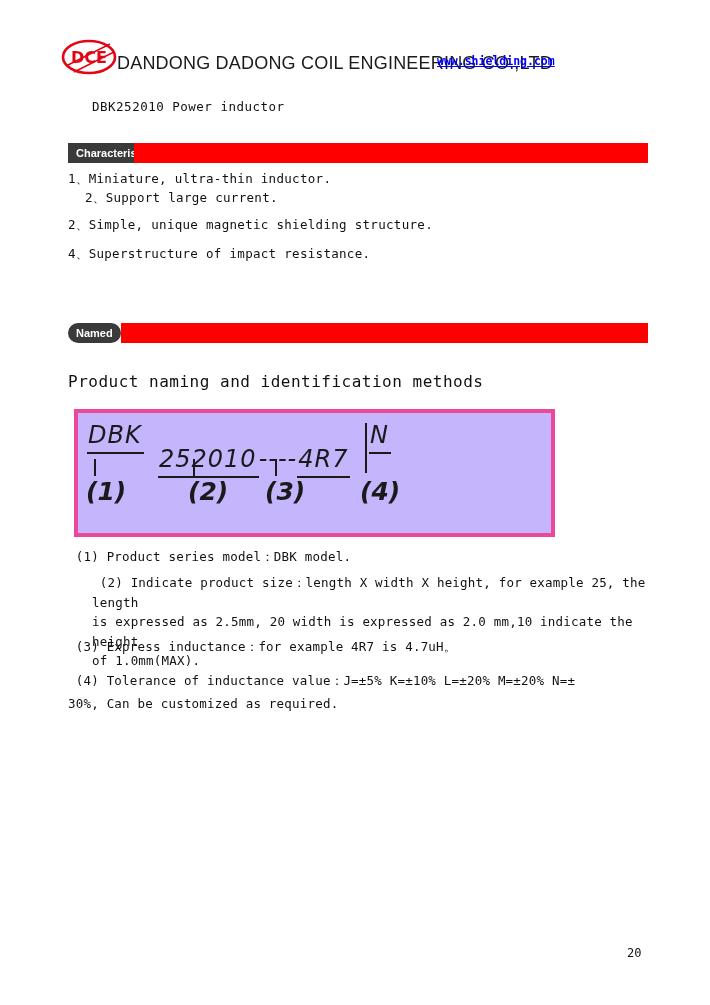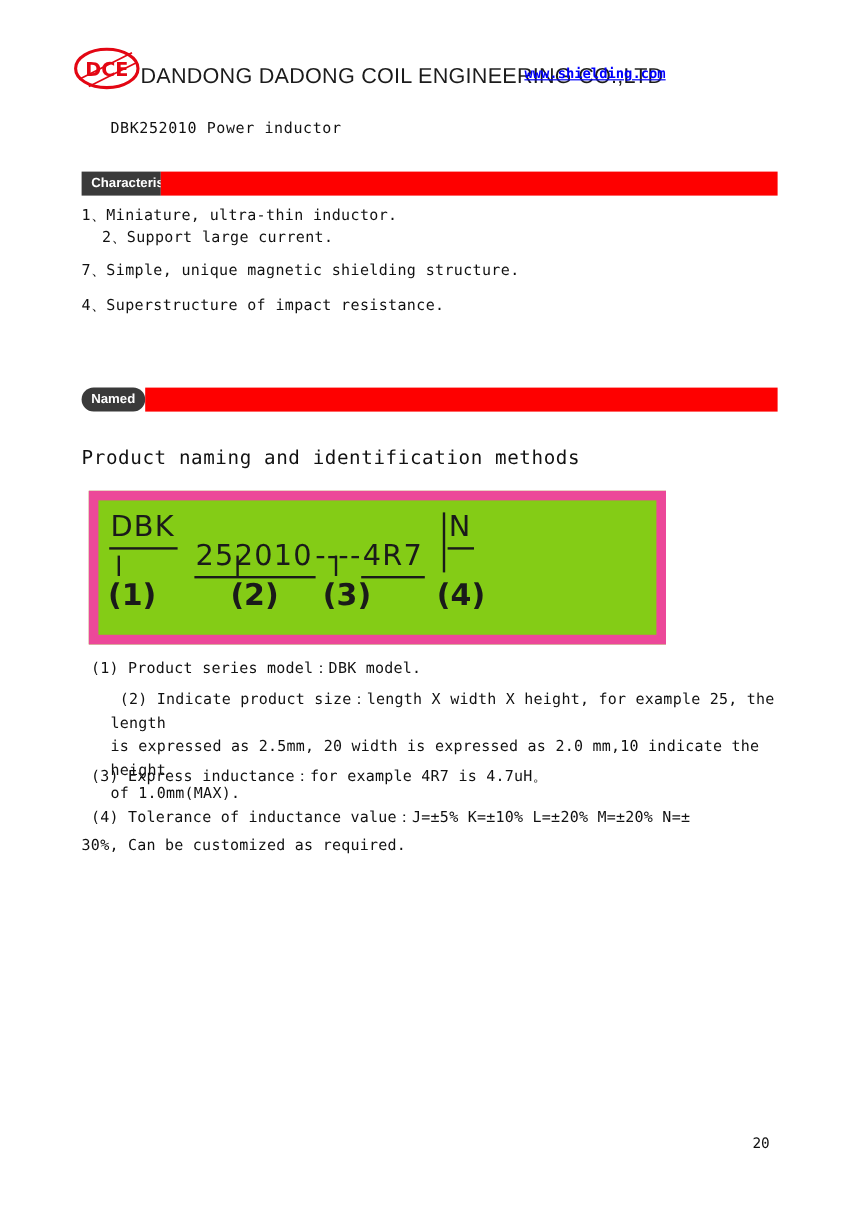--- a/index.html
+++ b/index.html
@@ -44,21 +44,21 @@
 
   
   .feature { left:68px; font-size:12.5px; letter-spacing:0.3px; white-space:nowrap; }
   .f1 { top:171px; } .f2 { top:190px;margin-left:17px; } .f3 { top:217px; } .f4 { top:246px; }
 
   
   .section-heading { left:68px; top:372px; font-size:16px; letter-spacing:0.5px; white-space:nowrap; }
 
   .diagram-box {
     left:74px; top:409px; width:481px; height:128px;
-    border:8px solid #ec4899; background:#84cc16;
+    border:4px solid #ec4899; background:#c4b5fd;font-style:italic;
   }
   .code-part {
     position:absolute; top:8px;
     font-family:"DejaVu Sans", sans-serif;
     font-size:24px; color:#1a1a1a; letter-spacing:1px;
     white-space:nowrap;
   }
   .u { display:inline-block; border-bottom:2px solid #1a1a1a; padding:0 2px 3px 1px; }
   .code-dbk  { left:9px;  }
   .code-mid  { left:80px;margin-top:24px; }
@@ -107,21 +107,21 @@
 
   <div class="abs doc-title">DBK252010 Power inductor</div>
 
   <div class="abs banner banner-characteristics">
     <div class="banner-label">Characteris</div>
     <div class="banner-bar"></div>
   </div>
 
   <div class="abs feature f1">1、Miniature, ultra-thin inductor.</div>
   <div class="abs feature f2">2、Support large current.</div>
-  <div class="abs feature f3">7、Simple, unique magnetic shielding structure.</div>
+  <div class="abs feature f3">2、Simple, unique magnetic shielding structure.</div>
   <div class="abs feature f4">4、Superstructure of impact resistance.</div>
 
   <div class="abs banner banner-named">
     <div class="banner-label">Named</div>
     <div class="banner-bar"></div>
   </div>
 
   <div class="abs section-heading">Product naming and identification methods</div>
 
   <div class="abs diagram-box">

